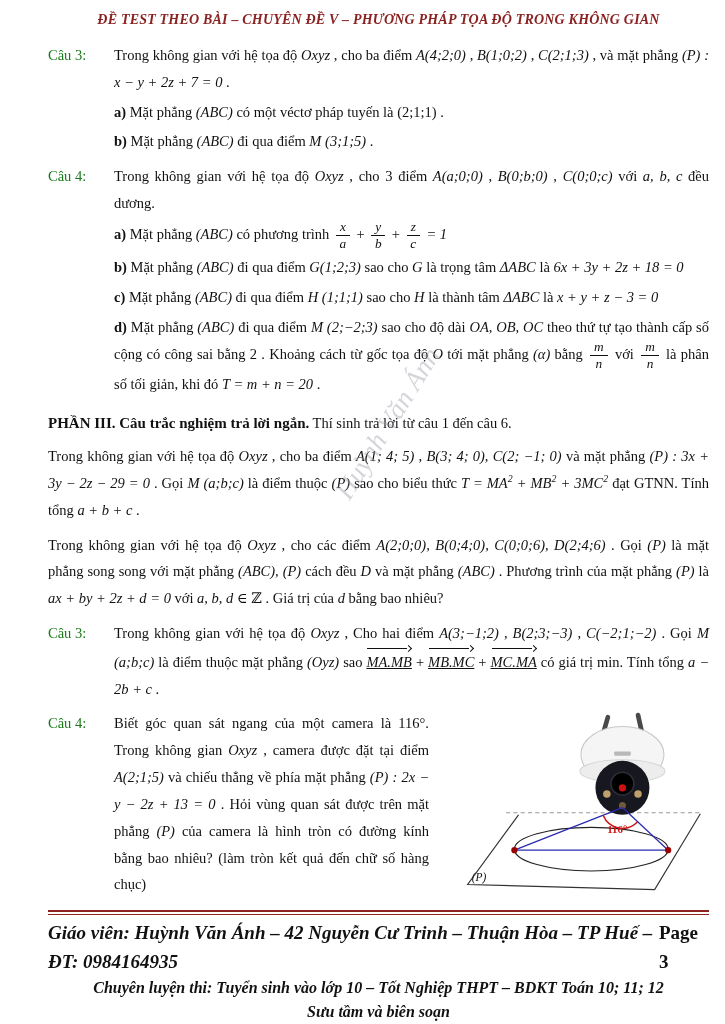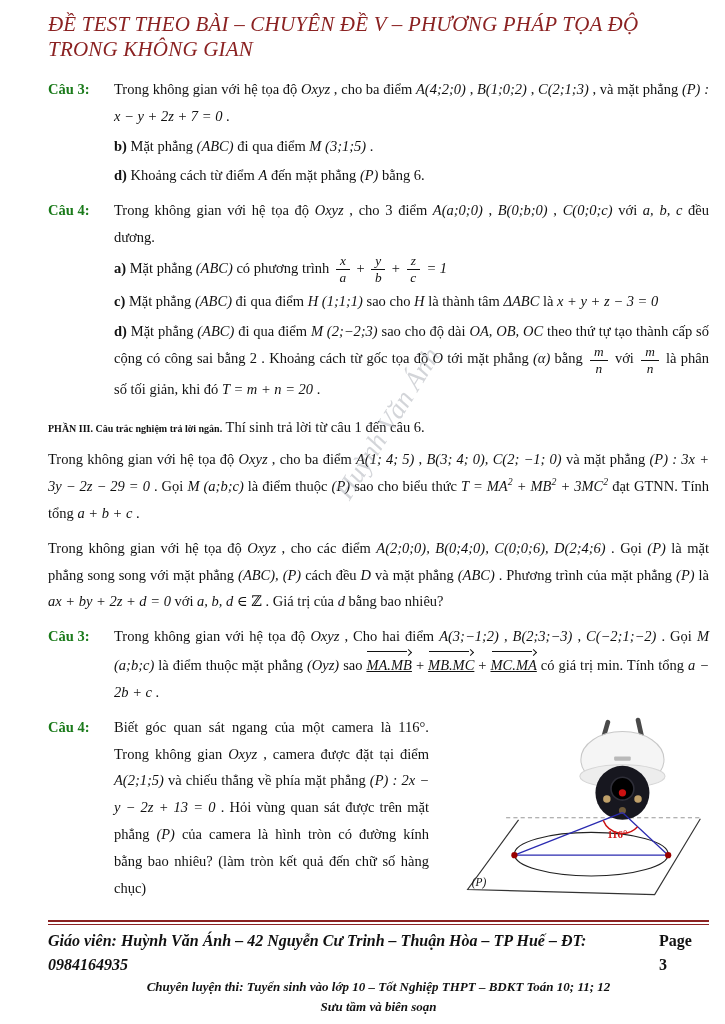--- a/index.html
+++ b/index.html
@@ -5,94 +5,95 @@
   html,body{margin:0;padding:0;background:#fff;}
   .page{
     position:relative;
     width:725px;min-height:1024px;box-sizing:border-box;
     padding:10px 16px 8px 48px;
     display:flex;flex-direction:column;
     font-family:"Liberation Serif","DejaVu Serif",serif;
     font-size:14.5px;color:#111;overflow:hidden;background:#fff;
   }
   .doc-title{
-    text-align:left;font-weight:normal;font-style:italic;
-    font-size:21px;color:var(--maroon,#8b2222);
+    text-align:center;font-weight:bold;font-style:italic;
+    font-size:14px;color:var(--maroon,#8b2222);
     margin:2px 0 14px 0;letter-spacing:0.2px;
   }
   .q{display:flex;margin:0 0 5px 0;}
-  .q-label{flex:none;width:66px;font-weight:bold;color:var(--green,#1a7a1a);line-height:1.85;}
+  .q-label{flex:none;width:66px;font-weight:normal;color:var(--green,#1a7a1a);line-height:1.85;}
   .q-body{flex:1;min-width:0;}
   .q-body p{margin:0 0 3px 0;line-height:1.85;}
   .intro{text-align:justify;}
   .stmt{margin:3px 0;}
   .stmt .stmt-label{font-weight:bold;}
   .part-heading{margin:4px 0 6px 0;line-height:1.8;}
-  .part-heading b{font-size:10px;}
+  .part-heading b{font-size:15px;}
   .it{font-style:italic;}
   sup{font-size:0.68em;}
   .frac{display:inline-flex;flex-direction:column;align-items:center;
         vertical-align:middle;line-height:1.05;font-style:italic;
         margin:0 3px;font-size:0.92em;}
   .frac .num{padding:0 4px 1px 4px;border-bottom:1px solid #111;}
   .frac .den{padding-top:1px;}
   .vec{font-style:italic;position:relative;display:inline-block;padding-top:2px;text-decoration:underline;}
   .vec::before{content:"";position:absolute;left:1px;right:5px;top:1px;border-top:1px solid #111;}
   .vec::after{content:"";position:absolute;right:1px;top:-0.5px;width:4px;height:4px;
               border-top:1px solid #111;border-right:1px solid #111;transform:rotate(45deg);}
-  .q4-row{display:flex;align-items:flex-end;gap:24px;}
+  .q4-row{display:flex;align-items:flex-start;gap:24px;}
   .q4-text{flex:1;min-width:0;}
   .q4-fig{flex:none;width:250px;margin-left:6px;margin-top:2px;}
   .watermark{
     position:absolute;left:268px;top:408px;width:240px;
     transform:rotate(-58deg);transform-origin:center;
     font-style:italic;font-size:27px;color:rgba(145,150,160,0.40);
     pointer-events:none;white-space:nowrap;text-align:center;
   }
   .footer{margin-top:auto;padding-top:4px;}
   .footer-rule{height:2px;border-top:2.5px solid var(--maroon,#7b2222);
                border-bottom:1px solid var(--maroon,#7b2222);margin-bottom:4px;}
   .footer-line1{display:flex;justify-content:space-between;align-items:baseline;
-                font-weight:bold;font-style:italic;font-size:16px;line-height:1.5;}
+                font-weight:bold;font-style:italic;font-size:19px;line-height:1.5;}
   .footer-page{font-style:normal;padding-right:6px;}
   .footer-line2,.footer-line3{text-align:center;font-weight:bold;font-style:italic;
-               font-size:13px;line-height:1.5;}
+               font-size:16px;line-height:1.5;}
 </style>
 </head>
 <body>
 
 <div class="page">
 
   <div class="doc-title">ĐỀ TEST THEO BÀI – CHUYÊN ĐỀ V – PHƯƠNG PHÁP TỌA ĐỘ TRONG KHÔNG GIAN</div>
 
   <div class="watermark">Huỳnh Văn Ánh</div>
 
   <div class="q">
     <div class="q-label">Câu 3:</div>
     <div class="q-body">
       <p class="intro"><span>Trong không gian với hệ tọa độ </span><span class="it">Oxyz</span><span> , cho ba điểm </span><span class="it">A(4;2;0)</span><span> ,  </span><span class="it">B(1;0;2)</span><span> ,  </span><span class="it">C(2;1;3)</span><span> , và mặt phẳng </span><span class="it">(P) : x − y + 2z + 7 = 0</span><span> .</span></p>
+      <p class="stmt"><span class="stmt-label">a)</span> <span><span>Mặt phẳng </span><span class="it">(ABC)</span><span> có một véctơ pháp tuyến là </span><span>(2;1;1)</span><span> .</span></span></p>
       <p class="stmt"><span class="stmt-label">b)</span> <span><span>Mặt phẳng </span><span class="it">(ABC)</span><span> đi qua điểm </span><span class="it">M (3;1;5)</span><span> .</span></span></p>
-      <p class="stmt"><span class="stmt-label">d)</span> <span><span>Khoảng cách từ điểm </span><span class="it">A</span><span> đến mặt phẳng </span><span class="it">(P)</span><span> bằng 6.</span></span></p>
     </div>
   </div>
 
   <div class="q">
     <div class="q-label">Câu 4:</div>
     <div class="q-body">
       <p class="intro"><span>Trong không gian với hệ tọa độ </span><span class="it">Oxyz</span><span> , cho 3 điểm </span><span class="it">A(a;0;0)</span><span> ,  </span><span class="it">B(0;b;0)</span><span> ,  </span><span class="it">C(0;0;c)</span><span>  với  </span><span class="it">a, b, c</span><span>  đều dương.</span></p>
       <p class="stmt"><span class="stmt-label">a)</span> <span><span>Mặt phẳng </span><span class="it">(ABC)</span><span> có phương trình </span><span class="frac">
               <span class="num">x</span>
               <span class="den">a</span>
             </span><span> + </span><span class="frac">
               <span class="num">y</span>
               <span class="den">b</span>
             </span><span> + </span><span class="frac">
               <span class="num">z</span>
               <span class="den">c</span>
             </span><span class="it"> = 1</span></span></p>
+      <p class="stmt intro"><span class="stmt-label">b)</span> <span><span>Mặt phẳng </span><span class="it">(ABC)</span><span> đi qua điểm </span><span class="it">G(1;2;3)</span><span> sao cho </span><span class="it">G</span><span> là trọng tâm </span><span class="it">ΔABC</span><span> là </span><span class="it">6x + 3y + 2z + 18 = 0</span></span></p>
       <p class="stmt"><span class="stmt-label">c)</span> <span><span>Mặt phẳng </span><span class="it">(ABC)</span><span> đi qua điểm </span><span class="it">H (1;1;1)</span><span> sao cho </span><span class="it">H</span><span> là thành tâm </span><span class="it">ΔABC</span><span> là </span><span class="it">x + y + z − 3 = 0</span></span></p>
       <p class="stmt intro"><span class="stmt-label">d)</span> <span><span>Mặt phẳng </span><span class="it">(ABC)</span><span> đi qua điểm </span><span class="it">M (2;−2;3)</span><span> sao cho độ dài </span><span class="it">OA, OB, OC</span><span> theo thứ tự tạo thành cấp số cộng có công sai bằng 2 . Khoảng cách từ gốc tọa độ </span><span class="it">O</span><span> tới mặt phẳng </span><span class="it">(α)</span><span> bằng </span><span class="frac">
               <span class="num">m</span>
               <span class="den">n</span>
             </span><span> với </span><span class="frac">
               <span class="num">m</span>
               <span class="den">n</span>
             </span><span> là phân số tối giản, khi đó </span><span class="it">T = m + n = 20</span><span> .</span></span></p>
     </div>
   </div>

